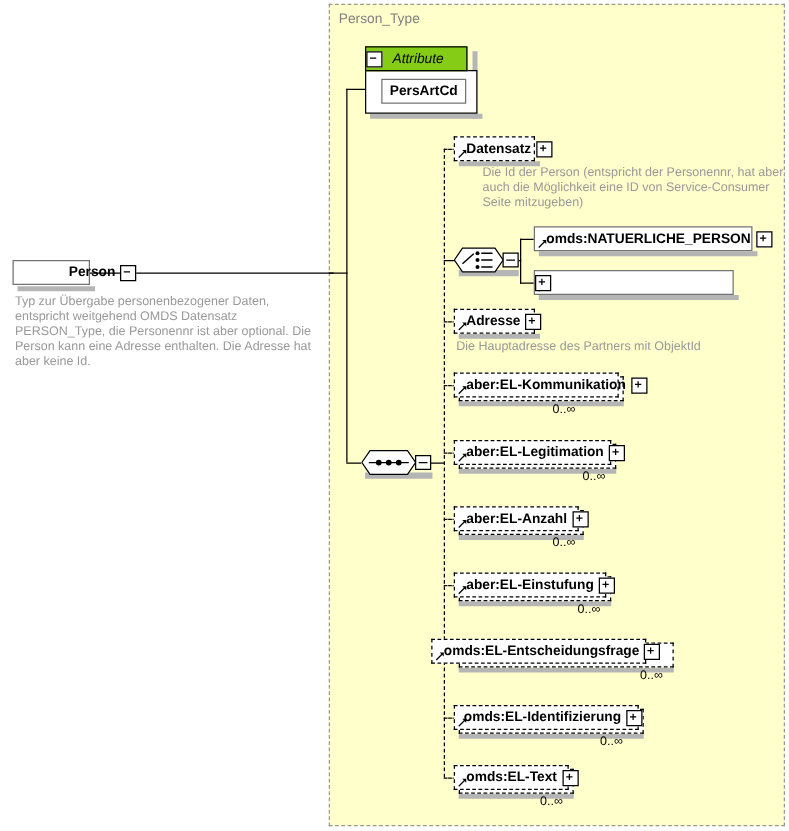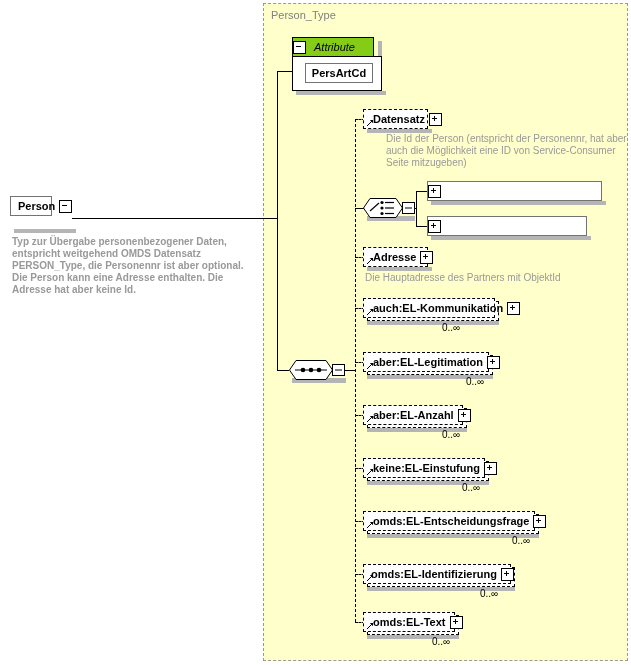--- a/index.html
+++ b/index.html
@@ -185,37 +185,38 @@
     height: 20px;
     z-index: 5;
     justify-content: center;
   }
   #persartcd .lbl { padding-left: 0; padding-right: 0; }
 
   
   #person-node {
     position: absolute;
     left: 10px;
-    top: 196px;
-    width: 42px;
+    top: 208px;
+    width: 62px;
     z-index: 4;
+    padding-left: 37px;
   }
 </style>
 </head>
 <body>
 
 <div id="type-panel"></div>
 <div id="type-panel-title">Person_Type</div>
 
 <div class="shadow" style="left:14px; top:229px; width:62px; height:4px;"></div>
 <div id="person-node" class="node solid">
   <span class="lbl">Person</span>
   <span class="expander"></span>
 </div>
-<div class="annot" style="left:12px; top:236px; width:238px;font-weight:bold;">Typ zur Übergabe personenbezogener Daten, entspricht weitgehend OMDS Datensatz PERSON_Type, die Personennr ist aber optional. Die Person kann eine Adresse enthalten. Die Adresse hat aber keine Id.</div>
+<div class="annot" style="left:12px; top:236px; width:238px;">Typ zur Übergabe personenbezogener Daten, entspricht weitgehend OMDS Datensatz PERSON_Type, die Personennr ist aber optional. Die Person kann eine Adresse enthalten. Die Adresse hat aber keine Id.</div>
 
 <div class="hline" style="left:72px; top:218px; width:195px;"></div>
 
 <div class="vline" style="left:277px; top:71px; height:299px;"></div>
 
 <div class="hline" style="left:263px; top:218px; width:15px;"></div>
 
 <div class="hline" style="left:277px; top:71px; width:16px;"></div>
 
 <div class="hline" style="left:277px; top:370px; width:12px;"></div>
@@ -277,20 +278,21 @@
 <div class="hline" style="left:415px; top:208px; width:2px;"></div>
 <div class="hline" style="left:416px; top:191px; width:12px;"></div>
 <div class="hline" style="left:416px; top:226px; width:12px;"></div>
 
 <div class="shadow" style="left:431px; top:201px; width:175px; height:4px;"></div>
 <div class="node solid" style="left:427px; top:181px; width:175px;">
   <svg class="refarrow" viewBox="0 0 8 8">
     <line x1="1" y1="7" x2="6" y2="2" stroke="#000" stroke-width="1"></line>
     <polygon points="7,1 7,4.2 3.8,1" fill="#000"></polygon>
   </svg>
+  <span class="lbl" style="padding-left:9px;">omds:NATUERLICHE_PERSON</span>
   <span class="expander plus"></span>
 </div>
 
 <div class="shadow" style="left:431px; top:236px; width:160px; height:4px;"></div>
 <div class="node solid" style="left:427px; top:216px; width:160px;">
   <svg class="refarrow" viewBox="0 0 8 8">
     <line x1="1" y1="7" x2="6" y2="2" stroke="#000" stroke-width="1"></line>
     <polygon points="7,1 7,4.2 3.8,1" fill="#000"></polygon>
   </svg>
   <span class="expander plus"></span>
@@ -309,21 +311,21 @@
 <div class="annot" style="left:365px; top:272px; width:242px;">Die Hauptadresse des Partners mit ObjektId</div>
 
 <div class="hline dash" style="left:355px; top:308px; width:10px;"></div>
 <div class="shadow" style="left:367px; top:321px; width:132px; height:4px;"></div>
 <div class="ghost" style="left:367px; top:301px; width:132px;"></div>
 <div class="node dashed" style="left:363px; top:298px; width:132px; z-index:2;">
   <svg class="refarrow" viewBox="0 0 8 8">
     <line x1="1" y1="7" x2="6" y2="2" stroke="#000" stroke-width="1"></line>
     <polygon points="7,1 7,4.2 3.8,1" fill="#000"></polygon>
   </svg>
-  <span class="lbl" style="padding-left:9px;">auch:EL-Kommunikation</span>
+  <span class="lbl" style="padding-left:9px;">aber:EL-Kommunikation</span>
   <span class="expander plus"></span>
 </div>
 <div class="occ" style="left:442px; top:322px;">0..∞</div>
 
 <div class="hline dash" style="left:355px; top:362px; width:10px;"></div>
 <div class="shadow" style="left:367px; top:375px; width:126px; height:4px;"></div>
 <div class="ghost" style="left:367px; top:355px; width:126px;"></div>
 <div class="node dashed" style="left:363px; top:352px; width:126px; z-index:2;">
   <svg class="refarrow" viewBox="0 0 8 8">
     <line x1="1" y1="7" x2="6" y2="2" stroke="#000" stroke-width="1"></line>
@@ -348,29 +350,29 @@
 <div class="occ" style="left:442px; top:429px;">0..∞</div>
 
 <div class="hline dash" style="left:355px; top:468px; width:10px;"></div>
 <div class="shadow" style="left:367px; top:481px; width:122px; height:4px;"></div>
 <div class="ghost" style="left:367px; top:461px; width:122px;"></div>
 <div class="node dashed" style="left:363px; top:458px; width:122px; z-index:2;">
   <svg class="refarrow" viewBox="0 0 8 8">
     <line x1="1" y1="7" x2="6" y2="2" stroke="#000" stroke-width="1"></line>
     <polygon points="7,1 7,4.2 3.8,1" fill="#000"></polygon>
   </svg>
-  <span class="lbl" style="padding-left:9px;">keine:EL-Einstufung</span>
+  <span class="lbl" style="padding-left:9px;">aber:EL-Einstufung</span>
   <span class="expander plus"></span>
 </div>
 <div class="occ" style="left:462px; top:482px;">0..∞</div>
 
 <div class="hline dash" style="left:355px; top:521px; width:10px;"></div>
 <div class="shadow" style="left:367px; top:534px; width:172px; height:4px;"></div>
 <div class="ghost" style="left:367px; top:514px; width:172px;"></div>
-<div class="node dashed" style="left:363px; top:511px; width:172px; z-index:2;">
+<div class="node dashed" style="left:345px; top:511px; width:172px; z-index:2;">
   <svg class="refarrow" viewBox="0 0 8 8">
     <line x1="1" y1="7" x2="6" y2="2" stroke="#000" stroke-width="1"></line>
     <polygon points="7,1 7,4.2 3.8,1" fill="#000"></polygon>
   </svg>
   <span class="lbl" style="padding-left:9px;">omds:EL-Entscheidungsfrage</span>
   <span class="expander plus"></span>
 </div>
 <div class="occ" style="left:512px; top:535px;">0..∞</div>
 
 <div class="hline dash" style="left:355px; top:574px; width:10px;"></div>

